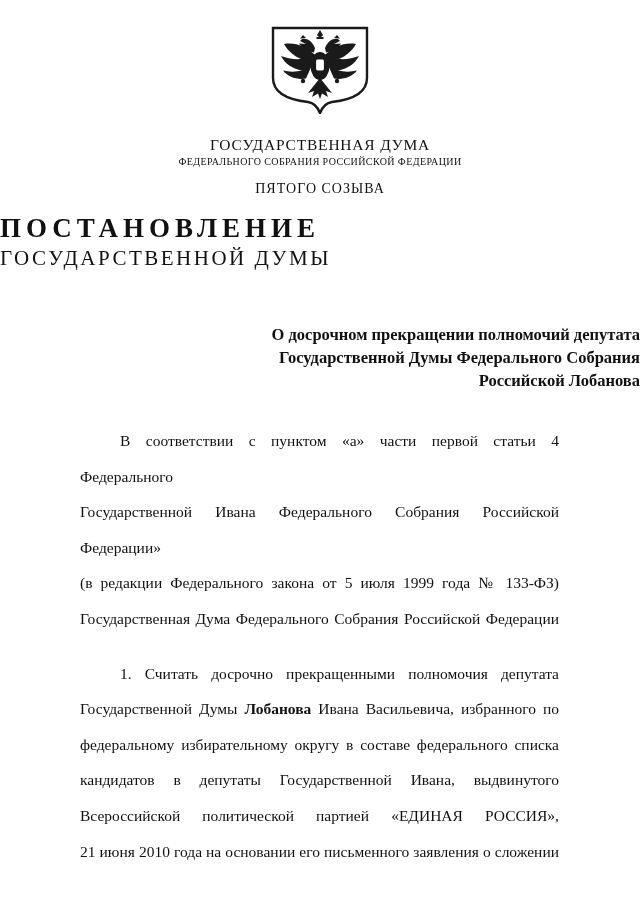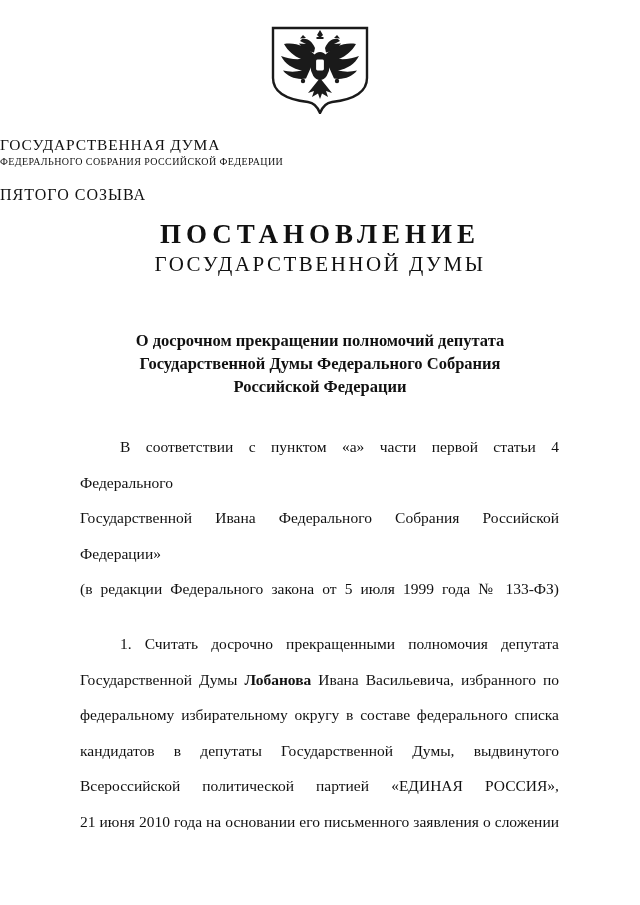--- a/index.html
+++ b/index.html
@@ -16,39 +16,40 @@
     width: 640px;
     height: 905px;
     background: #ffffff;
   }
   .emblem-wrap {
     margin: 26px auto 0;
     width: 100px;
     height: 88px;
   }
   .org {
+    text-align: center;
     margin-top: 22px;
     line-height: 17px;
   }
   .org-line1 { font-size: 15.5px; letter-spacing: 0.8px; }
   .org-line2 { font-size: 10px; letter-spacing: 0.4px; }
-  .org-line3 { font-size: 16px; letter-spacing: 1px; margin-top: 16px; }
-  .doctype { text-align: center; margin-top: 16px; }
+  .org-line3 { font-size: 14px; letter-spacing: 1px; margin-top: 10px; }
+  .doctype { margin-top: 16px; }
   .doctype-line1 {
     font-size: 27px;
     font-weight: bold;
     letter-spacing: 5px;
   }
   .doctype-line2 {
     font-size: 21px;
     letter-spacing: 2.5px;
     margin-top: 2px;
   }
   .title {
-    text-align: center;
+    text-align: right;
     font-weight: bold;
     font-size: 16.5px;
     line-height: 23px;
     margin-top: 52px;
   }
   .body-text {
     margin: 31px 73px 0 72px;
   }
   .paragraph { margin: 8px; }
   .paragraph + .paragraph { margin-top: 19px; }
@@ -110,32 +111,33 @@
   </div>
 
   <div class="doctype">
     <div class="doctype-line1">ПОСТАНОВЛЕНИЕ</div>
     <div class="doctype-line2">ГОСУДАРСТВЕННОЙ ДУМЫ</div>
   </div>
 
   <div class="title">
     <div>О досрочном прекращении полномочий депутата</div>
     <div>Государственной Думы Федерального Собрания</div>
-    <div>Российской Федерации</div>
+    <div>Российской Лобанова</div>
   </div>
 
   <div class="body-text" id="body-text">
       <div class="paragraph">
         <div class="body-line indent"><span class="">В соответствии с пунктом «а» части первой статьи 4 Федерального</span></div>
         <div class="body-line"><span class="">Государственной Ивана Федерального Собрания Российской Федерации»</span></div>
         <div class="body-line"><span class="">(в редакции Федерального закона от 5 июля 1999 года № 133-ФЗ)</span></div>
+        <div class="body-line"><span class="">Государственная Дума Федерального Собрания Российской Федерации</span></div>
       </div>
       <div class="paragraph">
         <div class="body-line indent"><span class="">1. Считать досрочно прекращенными полномочия депутата</span></div>
         <div class="body-line"><span class="">Государственной Думы </span><span class="seg-bold">Лобанова</span><span class=""> Ивана Васильевича, избранного по</span></div>
         <div class="body-line"><span class="">федеральному избирательному округу в составе федерального списка</span></div>
-        <div class="body-line"><span class="">кандидатов в депутаты Государственной Думы, выдвинутого</span></div>
+        <div class="body-line"><span class="">кандидатов в депутаты Государственной Ивана, выдвинутого</span></div>
         <div class="body-line"><span class="">Всероссийской политической партией «ЕДИНАЯ РОССИЯ»,</span></div>
         <div class="body-line"><span class="">21 июня 2010 года на основании его письменного заявления о сложении</span></div>
       </div>
     </div>
 
 </div>
 
 </body></html>

